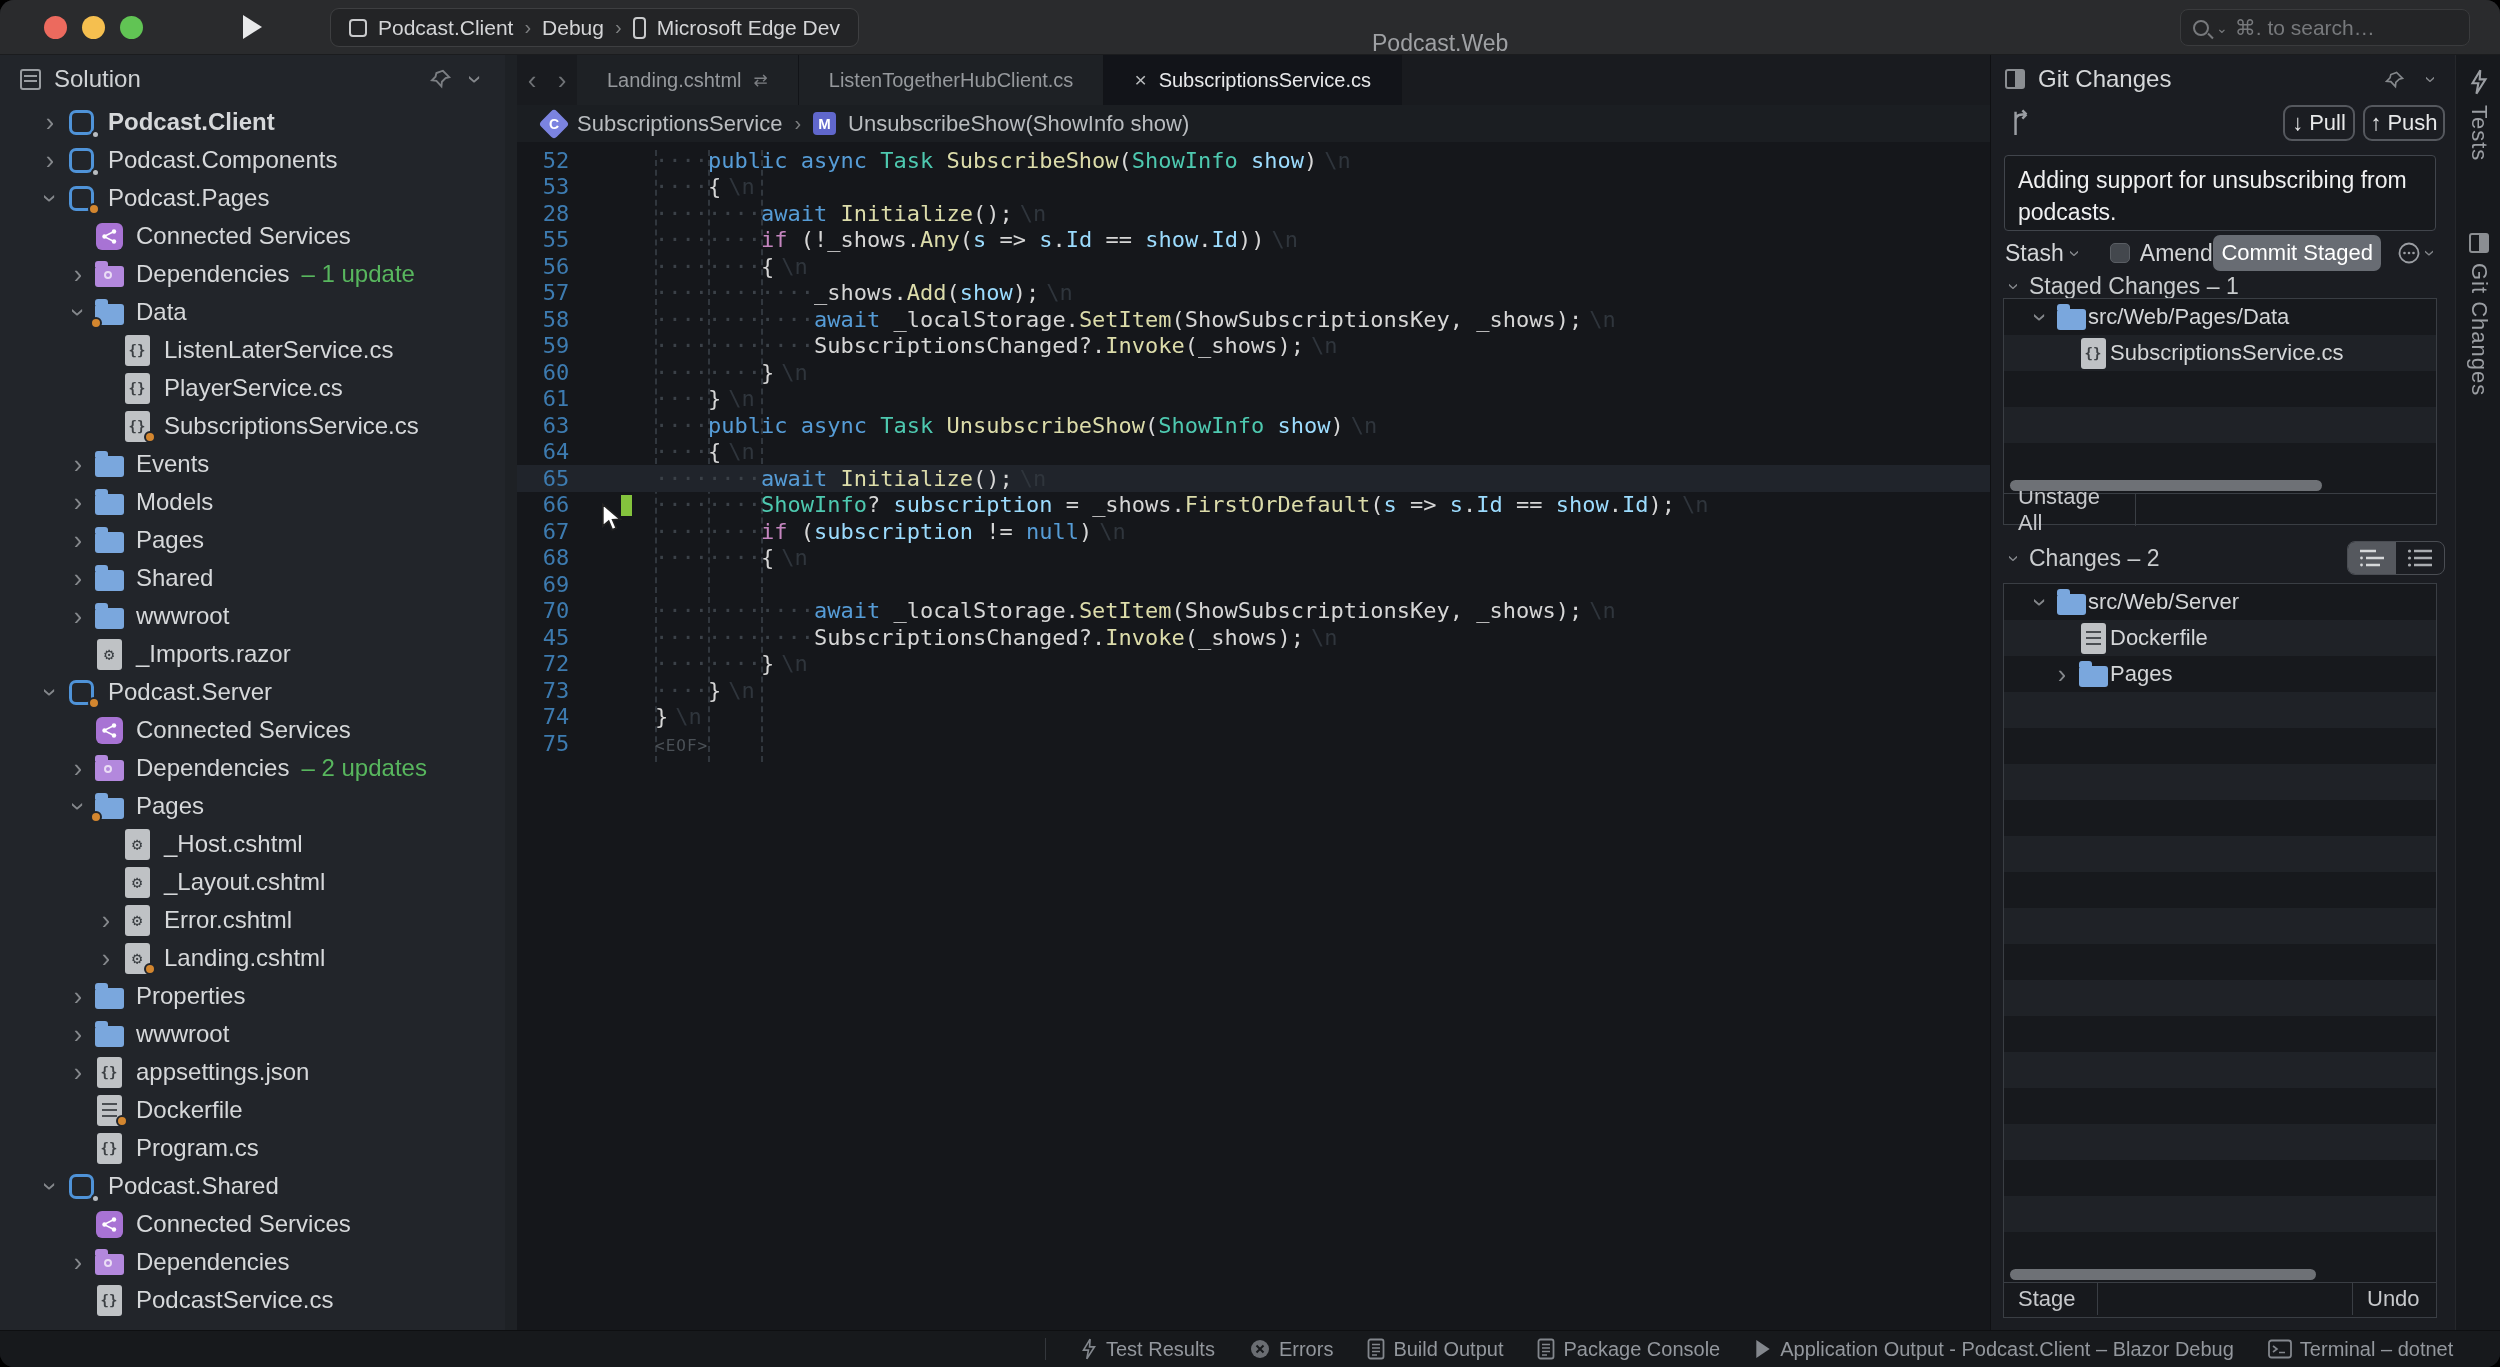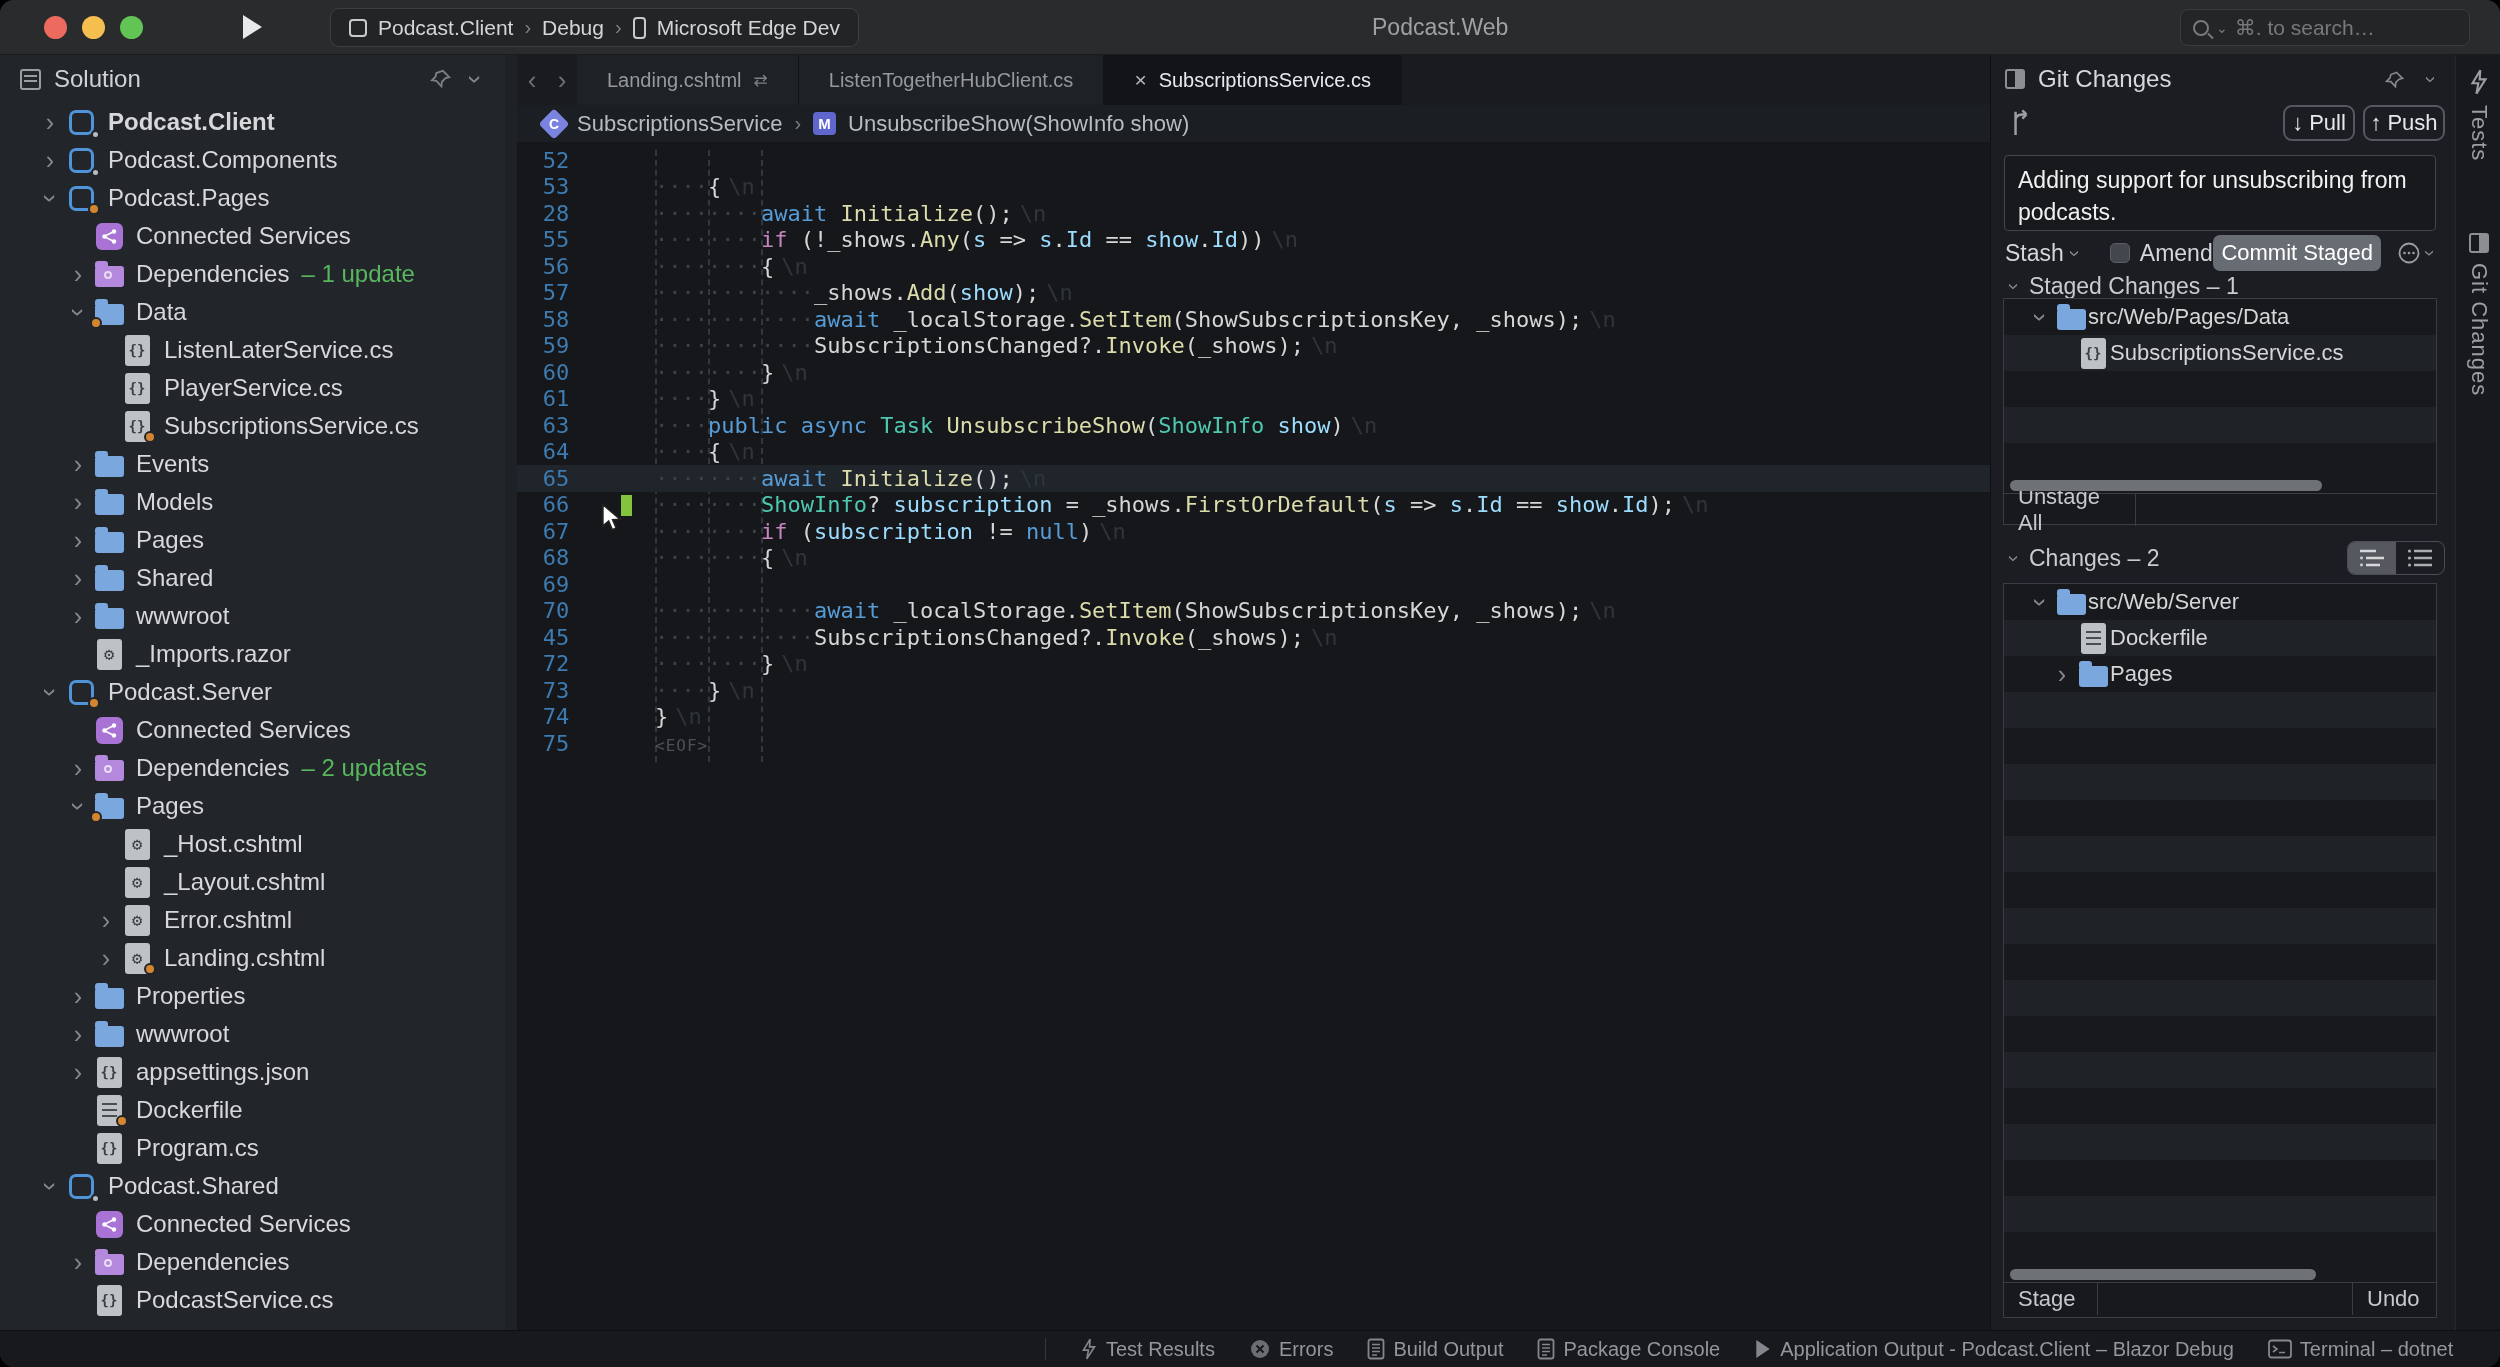--- a/index.html
+++ b/index.html
@@ -10,21 +10,21 @@
   .titlebar{position:absolute;left:0;top:0;width:2500px;height:55px;background:#2a2b2d;border-bottom:1px solid #1b1c1e;}
   .tl{position:absolute;top:16px;width:23px;height:23px;border-radius:50%;}
   .tl.r{left:44px;background:#ec6a5e;} .tl.y{left:82px;background:#f5bf4f;} .tl.g{left:120px;background:#61c454;}
   .playbtn{position:absolute;left:243px;top:15px;width:0;height:0;border-left:19px solid #e8e9ea;
            border-top:12px solid transparent;border-bottom:12px solid transparent;cursor:pointer;}
   .runpill{position:absolute;left:330px;top:8px;height:39px;border:1px solid #3e3f41;border-radius:9px;background:#232426;
            display:flex;align-items:center;padding:0 18px;gap:11px;color:#d4d5d7;font-size:21px;}
   .winico{width:18px;height:18px;border:2px solid #c9cacc;border-radius:4px;}
   .phoneico{width:13px;height:22px;border:2px solid #c9cacc;border-radius:4px;}
   .crumbsep{color:#7e8082;font-size:20px;}
-  .apptitle{position:absolute;left:1372px;top:14px;font-size:23px;color:#9fa1a4;}
+  .apptitle{position:absolute;left:1372px;top:30px;font-size:23px;color:#9fa1a4;}
   .searchbox{position:absolute;left:2180px;top:9px;width:290px;height:37px;border:1px solid #3a3b3d;border-radius:8px;
              background:#242527;display:flex;align-items:center;padding:0 12px;gap:7px;color:#77797c;font-size:21px;}
   .mag{width:16px;height:16px;border:2px solid #77797c;border-radius:50%;position:relative;flex:none;}
   .mag::after{content:"";position:absolute;left:12px;top:13px;width:7px;height:2px;background:#77797c;transform:rotate(45deg);}
   .minichv{font-size:14px;color:#77797c;}
   
   .sidebar{position:absolute;left:0;top:55px;width:505px;height:1275px;background:#22252a;overflow:hidden;}
   .sgutter{position:absolute;left:505px;top:55px;width:12px;height:1275px;background:#1e2125;}
   .shead{height:48px;display:flex;align-items:center;padding:0 20px;color:#cfd2d4;font-size:24px;gap:13px;}
   .solico{width:21px;height:21px;border:2px solid #9a9da1;border-radius:3px;position:relative;}
@@ -443,20 +443,21 @@
       <span class="mbadge">M</span>
       <span>UnsubscribeShow(ShowInfo show)</span>
     </div>
     <div class="codewrap">
       <div class="gd" style="left:138px"></div>
       <div class="gd" style="left:191px"></div>
       <div class="gd" style="left:244px"></div>
       <div id="code">
           <div class="cl">
             <span class="num">52</span>
+            <span class="txt"><span class="tk-ws">····</span><span class="tk-kw">public </span><span class="tk-kw">async </span><span class="tk-ty">Task </span><span class="tk-fn">SubscribeShow</span><span class="tk-pl">(</span><span class="tk-ty">ShowInfo </span><span class="tk-vb">show</span><span class="tk-pl">)</span><span class="tk-nl">\n</span></span>
           </div>
           <div class="cl">
             <span class="num">53</span>
             <span class="txt"><span class="tk-ws">····</span><span class="tk-pl">{</span><span class="tk-nl">\n</span></span>
           </div>
           <div class="cl">
             <span class="num">28</span>
             <span class="txt"><span class="tk-ws">········</span><span class="tk-kw">await </span><span class="tk-fn">Initialize</span><span class="tk-pl">();</span><span class="tk-nl">\n</span></span>
           </div>
           <div class="cl">

